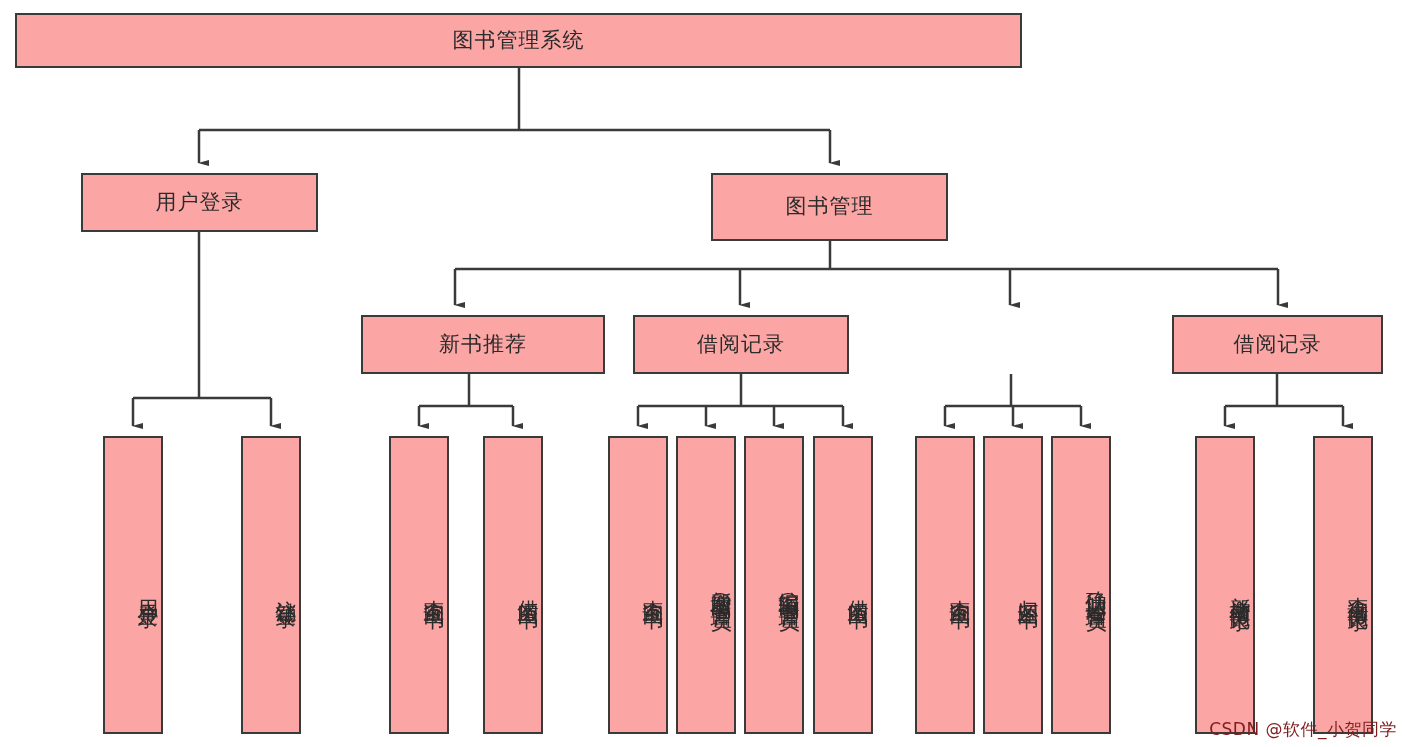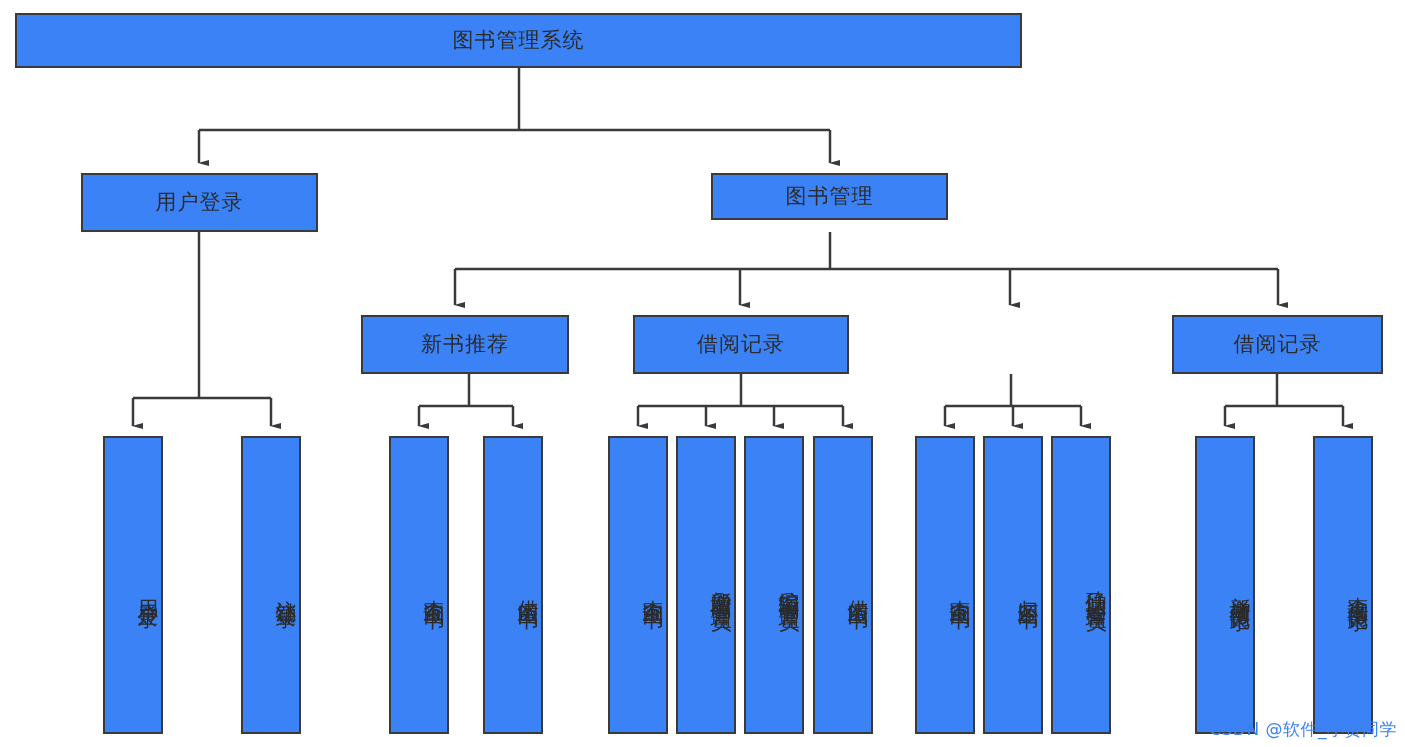--- a/index.html
+++ b/index.html
@@ -1,26 +1,26 @@
 <!DOCTYPE html>
 <html><head>
 <meta charset="utf-8">
 <style>
   html,body{margin:0;padding:0;background:#ffffff;}
   body{width:1405px;height:747px;font-family:"DejaVu Sans","Liberation Sans",sans-serif;overflow:hidden;}
   #stage{position:relative;width:1405px;height:747px;background:#fff;}
   svg.wires{position:absolute;left:0;top:0;width:1405px;height:747px;pointer-events:none;}
-  .node{position:absolute;box-sizing:border-box;border:2.5px solid #3a3a3a;background:#3b82f6;
+  .node{position:absolute;box-sizing:border-box;border:2.5px solid #3a3a3a;background:#fca5a5;
         display:flex;align-items:center;justify-content:center;color:#2b2b2b;}
   .node.h{font-size:21px;line-height:1.2;letter-spacing:1px;}
   .node.root{font-size:21px;}
   .node.v{writing-mode:vertical-rl;text-orientation:upright;font-size:21px;line-height:1.28;
           letter-spacing:3px;padding-top:8px;align-items:flex-start;justify-content:center;}
   .node.v.tall{padding-top:4px;}
-  .watermark{position:absolute;right:8px;bottom:6px;font-size:17px;color:#3b82f6;letter-spacing:.5px;
+  .watermark{position:absolute;right:8px;bottom:6px;font-size:17px;color:#7f1d1d;letter-spacing:.5px;
              white-space:nowrap;}
 </style>
 </head>
 <body>
 
 <div id="stage">
 
   <svg class="wires" viewBox="0 0 1405 747">
     <defs>
       <marker id="arw" markerWidth="10" markerHeight="12" refX="3" refY="10" orient="auto" markerUnits="userSpaceOnUse">
@@ -67,23 +67,23 @@
       <path d="M1277,374 L1277,406"></path>
       <path d="M1225,406 L1343,406"></path>
       <path d="M1225,406 L1225,426" marker-end="url(#arw)"></path>
       <path d="M1343,406 L1343,426" marker-end="url(#arw)"></path>
     </g>
   </svg>
 
   <div class="node h root" style="left:15px;top:13px;width:1007px;height:55px;">图书管理系统</div>
 
   <div class="node h" style="left:81px;top:173px;width:237px;height:59px;">用户登录</div>
-  <div class="node h" style="left:711px;top:173px;width:237px;height:47px;">图书管理</div>
+  <div class="node h" style="left:711px;top:173px;width:237px;height:68px;">图书管理</div>
 
-  <div class="node h" style="left:361px;top:315px;width:208px;height:59px;">新书推荐</div>
+  <div class="node h" style="left:361px;top:315px;width:244px;height:59px;">新书推荐</div>
   <div class="node h" style="left:633px;top:315px;width:216px;height:59px;">借阅记录</div>
   <div class="node h" style="left:1172px;top:315px;width:211px;height:59px;">借阅记录</div>
 
   <div class="node v" style="left:103px;top:436px;width:60px;height:298px;">用户登录</div>
   <div class="node v" style="left:241px;top:436px;width:60px;height:298px;">注销登录</div>
 
   <div class="node v" style="left:389px;top:436px;width:60px;height:298px;">查询图书</div>
   <div class="node v" style="left:483px;top:436px;width:60px;height:298px;">借阅图书</div>
 
   <div class="node v" style="left:608px;top:436px;width:60px;height:298px;">查询图书</div>

